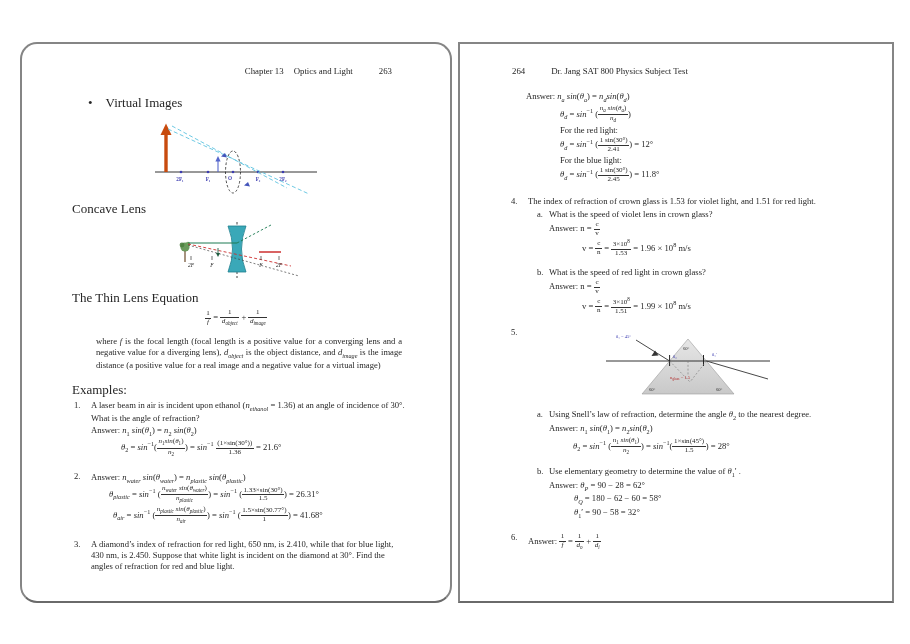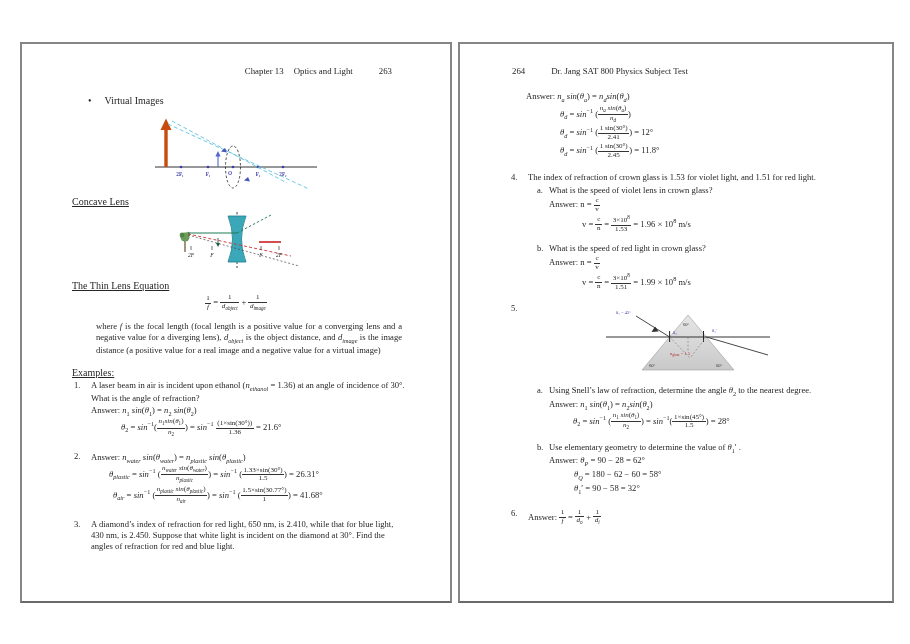--- a/index.html
+++ b/index.html
@@ -1,27 +1,27 @@
 <!DOCTYPE html>
 <html><head>
 <meta charset="utf-8">
 <style>
   html,body{margin:0;padding:0;background:#ffffff;}
   body{width:910px;height:644px;position:relative;font-family:"Liberation Serif",serif;color:#262626;-webkit-font-smoothing:antialiased;}
   .page{position:absolute;top:42px;height:561px;background:#fff;border:2px solid #858585;border-bottom-color:#6a6a6a;box-sizing:border-box;overflow:hidden;}
-  .page-left{left:20px;width:432px;}
+  .page-left{left:20px;width:432px;border-radius:17px;}
   .page-right{left:458px;width:436px;}
   .hdr{font-size:8.8px;padding-top:22px;white-space:nowrap;}
   .page-left .hdr{text-align:right;padding-right:58px;}
   .page-right .hdr{text-align:left;padding-left:52px;}
   .hdr .gap-sm{display:inline-block;width:10px;}
   .hdr .gap-lg{display:inline-block;width:26px;}
-  .bullet-row{margin:19px 0 0 66px;font-size:10px;}
+  .bullet-row{margin:19px 0 0 66px;font-size:13px;}
   .bullet-row .bdot{margin-right:13px;}
-  .side-label{margin:0 0 0 50px;font-size:10px;text-decoration:underline;}
+  .side-label{margin:0 0 0 50px;font-size:13px;}
   .fig{display:block;margin:0 auto;}
   .formula-center{text-align:center;font-size:8.6px;margin-top:3px;}
   .where-par{margin:9px 48px 0 74px;font-size:8.6px;line-height:1.33;text-align:justify;}
   .list{margin-left:52px;margin-right:42px;font-size:8.6px;}
   .page-right .list{margin-left:51px;margin-right:40px;}
   .item{display:flex;align-items:flex-start;}
   .item .no{width:17px;flex:none;}
   .item .bd{flex:1;line-height:1.3;}
   .sub{display:flex;align-items:flex-start;margin-left:9px;margin-top:2px;}
   .sub .lt{width:12px;flex:none;}
@@ -152,21 +152,23 @@
 </div>
 
 <div class="page page-right">
   <div class="hdr">
     <span>264</span><span class="gap-lg"></span><span>Dr. Jang SAT 800 Physics Subject Test</span>
   </div>
 
   <div style="margin:15px 40px 0 66px;font-size:8.6px;line-height:1.3;">
     <div class="ln">Answer: <i>n</i><sub><i>a</i></sub> <i>sin</i>(<i>θ</i><sub><i>a</i></sub>) = <i>n</i><sub><i>d</i></sub><i>sin</i>(<i>θ</i><sub><i>d</i></sub>)</div>
     <div class="ind"><i>θ</i><sub><i>d</i></sub> = <i>sin</i><sup>−1</sup> (<span class="f"><span><i>n</i><sub><i>a</i></sub> <i>sin</i>(<i>θ</i><sub><i>a</i></sub>)</span><span><i>n</i><sub><i>d</i></sub></span></span>)</div>
+    <div class="ind">For the red light:</div>
     <div class="ind"><i>θ</i><sub><i>d</i></sub> = <i>sin</i><sup>−1</sup> (<span class="f"><span>1 sin(30°)</span><span>2.41</span></span>) = 12°</div>
+    <div class="ind">For the blue light:</div>
     <div class="ind"><i>θ</i><sub><i>d</i></sub> = <i>sin</i><sup>−1</sup> (<span class="f"><span>1 sin(30°)</span><span>2.45</span></span>) = 11.8°</div>
   </div>
 
   <div class="list">
 
     <div class="item" style="margin-top:12px;">
       <span class="no">4.</span>
       <div class="bd">
         <div>The index of refraction of crown glass is 1.53 for violet light, and 1.51 for red light.</div>
         <div class="sub">

